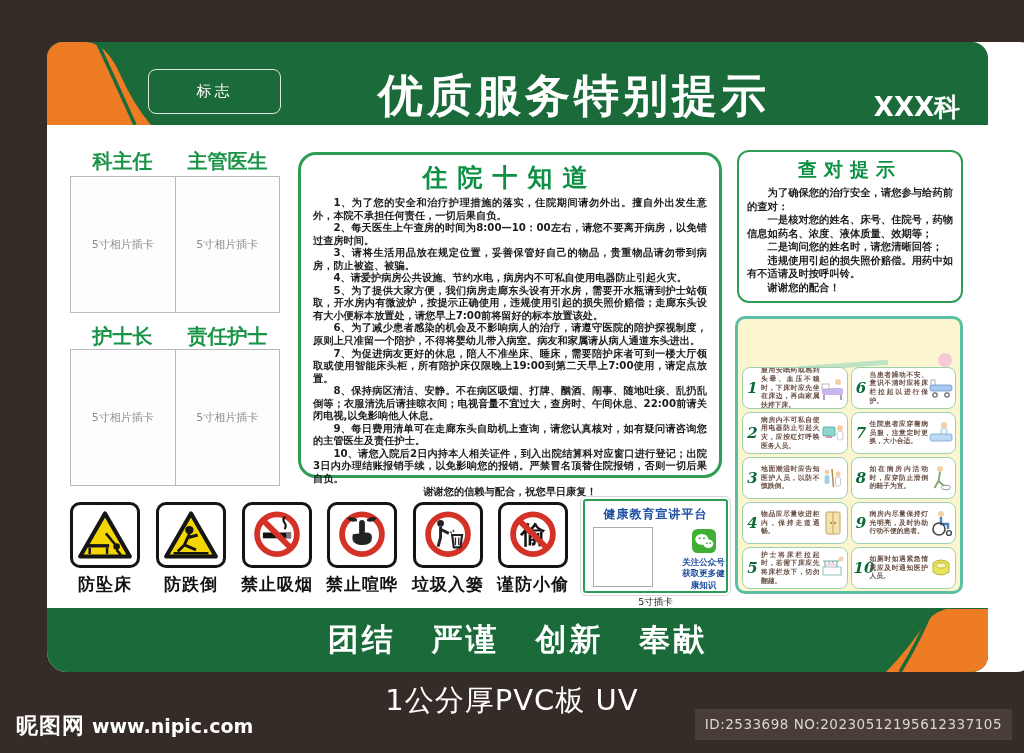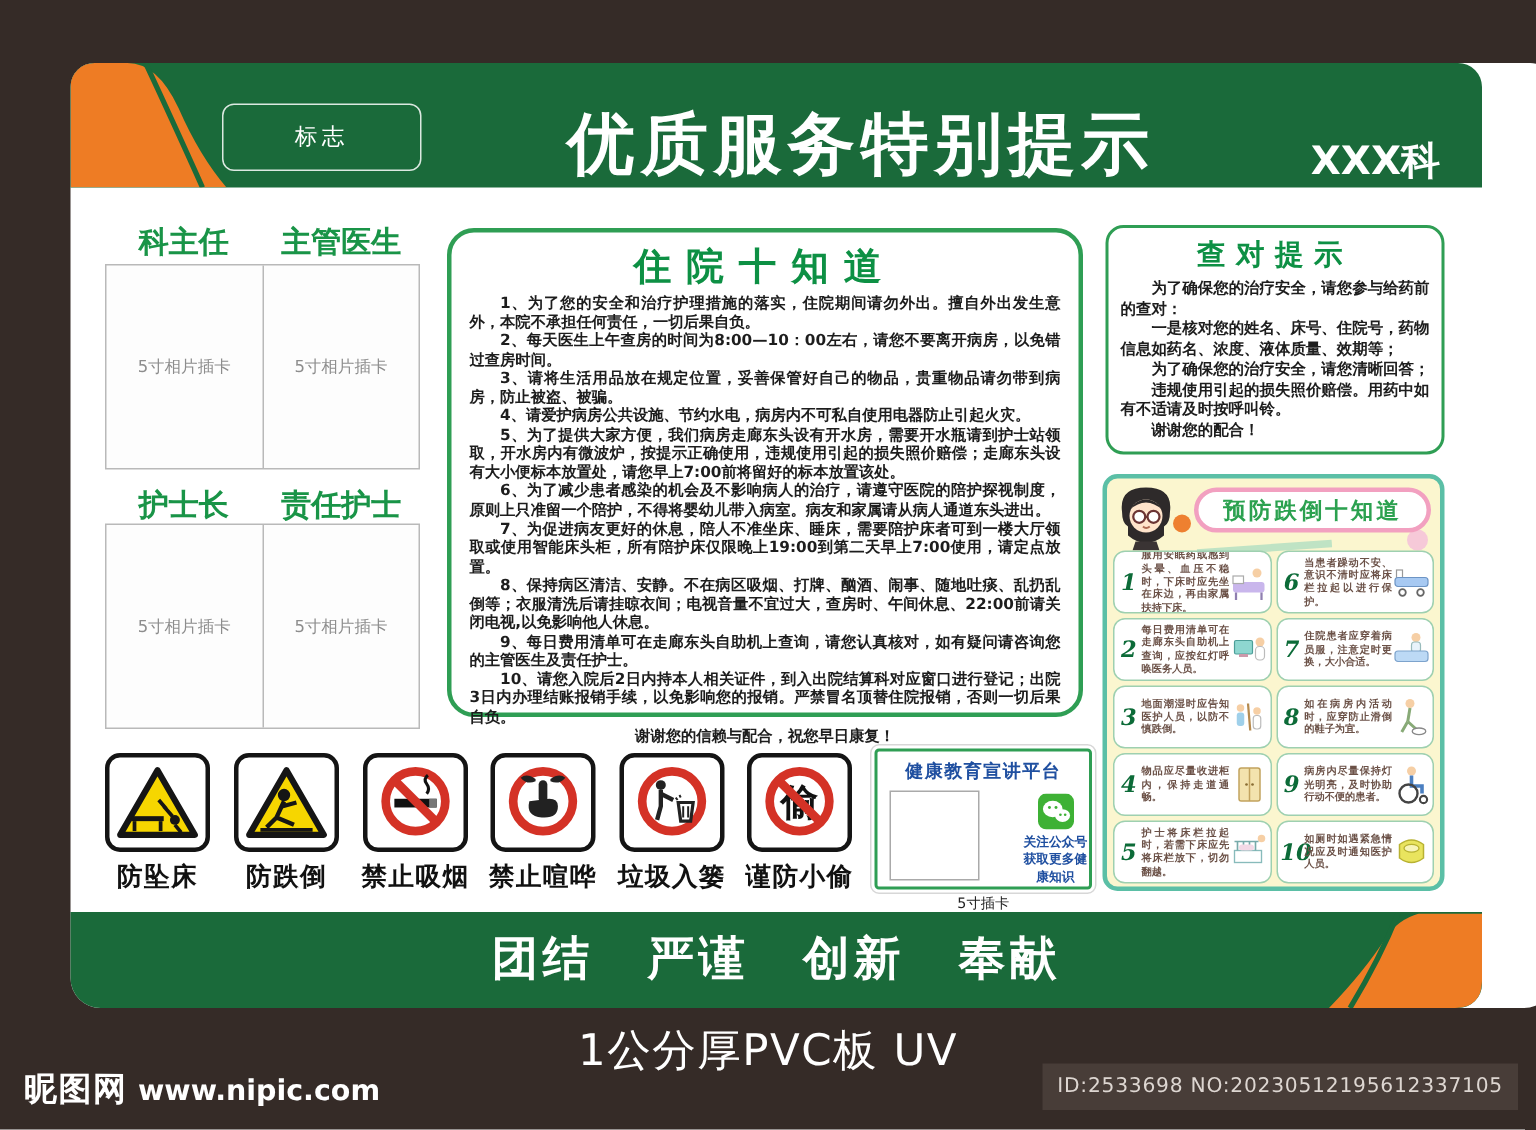--- a/index.html
+++ b/index.html
@@ -185,42 +185,28 @@
     <p>8、保持病区清洁、安静。不在病区吸烟、打牌、酗酒、闹事、随地吐痰、乱扔乱倒等；衣服清洗后请挂晾衣间；电视音量不宜过大，查房时、午间休息、22:00前请关闭电视,以免影响他人休息。</p>
     <p>9、每日费用清单可在走廊东头自助机上查询，请您认真核对，如有疑问请咨询您的主管医生及责任护士。</p>
     <p>10、请您入院后2日内持本人相关证件，到入出院结算科对应窗口进行登记；出院3日内办理结账报销手续，以免影响您的报销。严禁冒名顶替住院报销，否则一切后果自负。</p>
     <p class="thanks">谢谢您的信赖与配合，祝您早日康复！</p>
   </div>
 
   <div class="check">
     <div class="check-title">查对提示</div>
     <p>为了确保您的治疗安全，请您参与给药前的查对：</p>
     <p>一是核对您的姓名、床号、住院号，药物信息如药名、浓度、液体质量、效期等；</p>
-    <p>为了确保您的治疗安全，请您清晰回答；</p>
+    <p>二是询问您的姓名时，请您清晰回答；</p>
     <p>违规使用引起的损失照价赔偿。用药中如有不适请及时按呼叫铃。</p>
     <p>谢谢您的配合！</p>
   </div>
 
   <div class="falls">
     <div class="falls-deco1"></div>
     <div class="falls-deco2"></div>
-    <div class="falls-banner">
-      <svg class="falls-avatar" viewBox="0 0 44 46">
-        <path d="M6 20 Q4 4 22 4 Q40 4 38 20 Q38 28 34 30 L34 36 Q28 41 22 41 Q16 41 10 36 L10 30 Q6 28 6 20 Z" fill="#2e2a2a"></path>
-        <circle cx="22" cy="23" r="11" fill="#ffe4cb"></circle>
-        <path d="M11 19 Q22 9 33 19 Q29 12 22 12 Q15 12 11 19 Z" fill="#2e2a2a"></path>
-        <circle cx="17.5" cy="23.5" r="4" fill="#fff" stroke="#6b3434" stroke-width="1.5"></circle>
-        <circle cx="27" cy="23.5" r="4" fill="#fff" stroke="#6b3434" stroke-width="1.5"></circle>
-        <line x1="21.5" y1="23.5" x2="23" y2="23.5" stroke="#6b3434" stroke-width="1.5"></line>
-        <path d="M20 30 Q22 32 24.5 30" stroke="#b06a52" stroke-width="1.3" fill="none"></path>
-        <path d="M15 40 L29 40 L31 46 L13 46 Z" fill="#3a3434"></path>
-      </svg>
-      <div class="falls-dot"></div>
-      <div class="falls-title">预防跌倒十知道</div>
-    </div>
     <div class="falls-grid">
 
       <div class="fcell">
         <span class="fnum">1</span>
         <span class="ftext">服用安眠药或感到头晕、血压不稳时，下床时应先坐在床边，再由家属扶持下床。</span>
         <svg class="fimg" viewBox="0 0 24 28">
           <circle cx="17" cy="8" r="3" fill="#f6cfa5"></circle>
           <rect x="1" y="14" width="21" height="7" rx="2" fill="#c9b6ec"></rect>
           <rect x="1" y="10" width="7" height="5" fill="#fff" stroke="#aaa" stroke-width="0.8"></rect>
           <line x1="3" y1="21" x2="3" y2="26" stroke="#8f7fb0" stroke-width="1.5"></line>
@@ -234,21 +220,21 @@
         <svg class="fimg" viewBox="0 0 24 28">
           <rect x="2" y="6" width="4" height="6" fill="#fff" stroke="#999" stroke-width="0.8"></rect>
           <rect x="1" y="11" width="22" height="6" rx="2" fill="#a7c9f2" stroke="#6d94c4" stroke-width="0.8"></rect>
           <circle cx="6" cy="21" r="2.2" fill="none" stroke="#666" stroke-width="1.2"></circle>
           <circle cx="18" cy="21" r="2.2" fill="none" stroke="#666" stroke-width="1.2"></circle>
         </svg>
       </div>
 
       <div class="fcell">
         <span class="fnum">2</span>
-        <span class="ftext">每日费用清单可在走廊东头自助机上查询，应按红灯呼唤医务人员。</span>
+        <span class="ftext">病房内不可私自使用电器防止引起火灾，应按红灯呼唤医务人员。</span>
         <svg class="fimg" viewBox="0 0 24 28">
           <rect x="2" y="8" width="12" height="9" rx="1" fill="#8ed7d0" stroke="#4c9e98" stroke-width="0.8"></rect>
           <rect x="5" y="17" width="6" height="2" fill="#c9a"></rect>
           <circle cx="19" cy="9" r="3" fill="#f6cfa5"></circle>
           <rect x="16" y="12" width="6" height="9" rx="2.5" fill="#fff" stroke="#bbb" stroke-width="0.8"></rect>
         </svg>
       </div>
 
       <div class="fcell">
         <span class="fnum">7</span>

